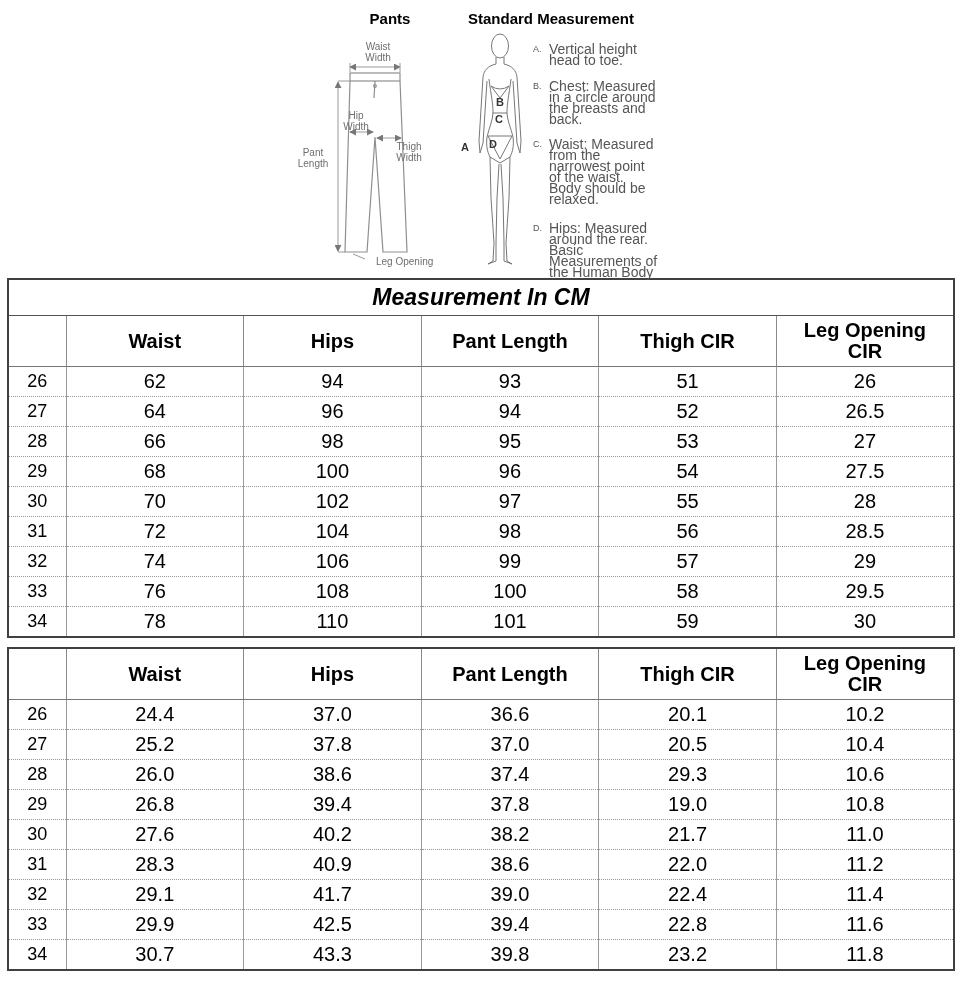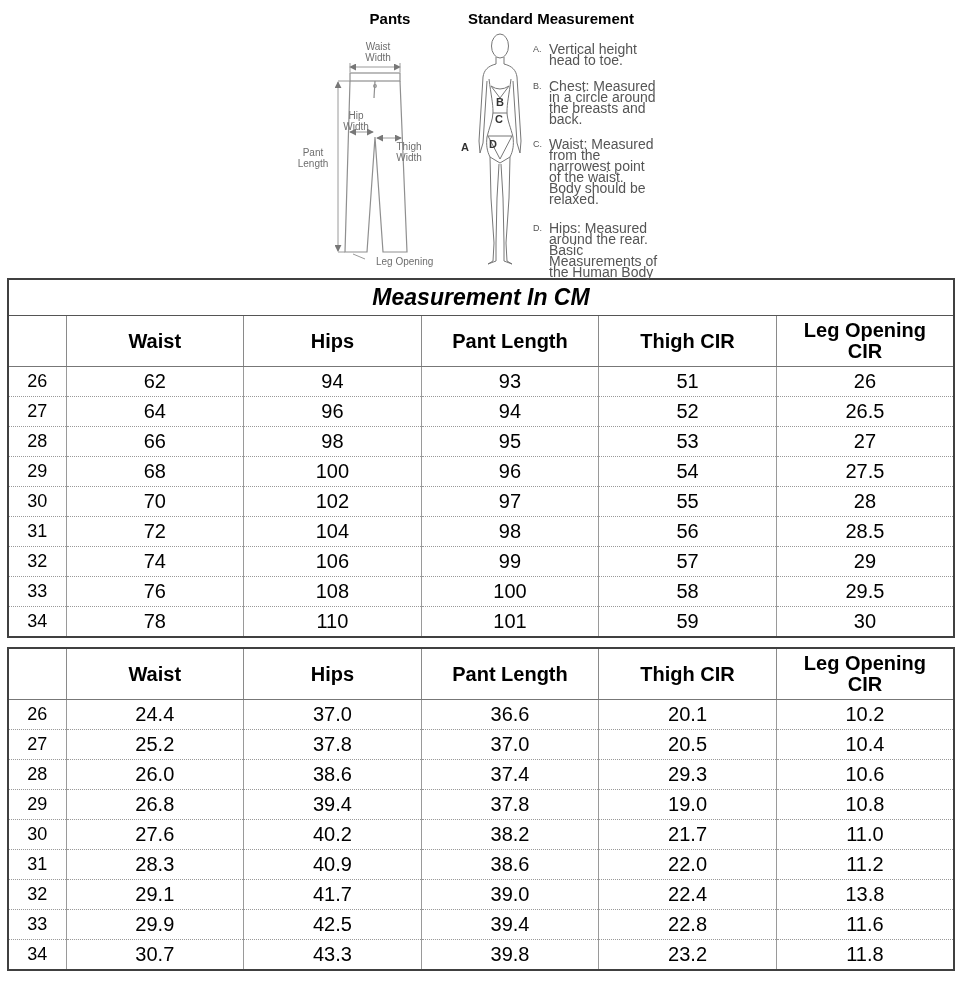--- a/index.html
+++ b/index.html
@@ -318,21 +318,21 @@
           <td>38.6</td>
           <td>22.0</td>
           <td>11.2</td>
         </tr>
         <tr>
           <td>32</td>
           <td>29.1</td>
           <td>41.7</td>
           <td>39.0</td>
           <td>22.4</td>
-          <td>13.8</td>
+          <td>11.4</td>
         </tr>
         <tr>
           <td>33</td>
           <td>29.9</td>
           <td>42.5</td>
           <td>39.4</td>
           <td>22.8</td>
           <td>11.6</td>
         </tr>
         <tr>

